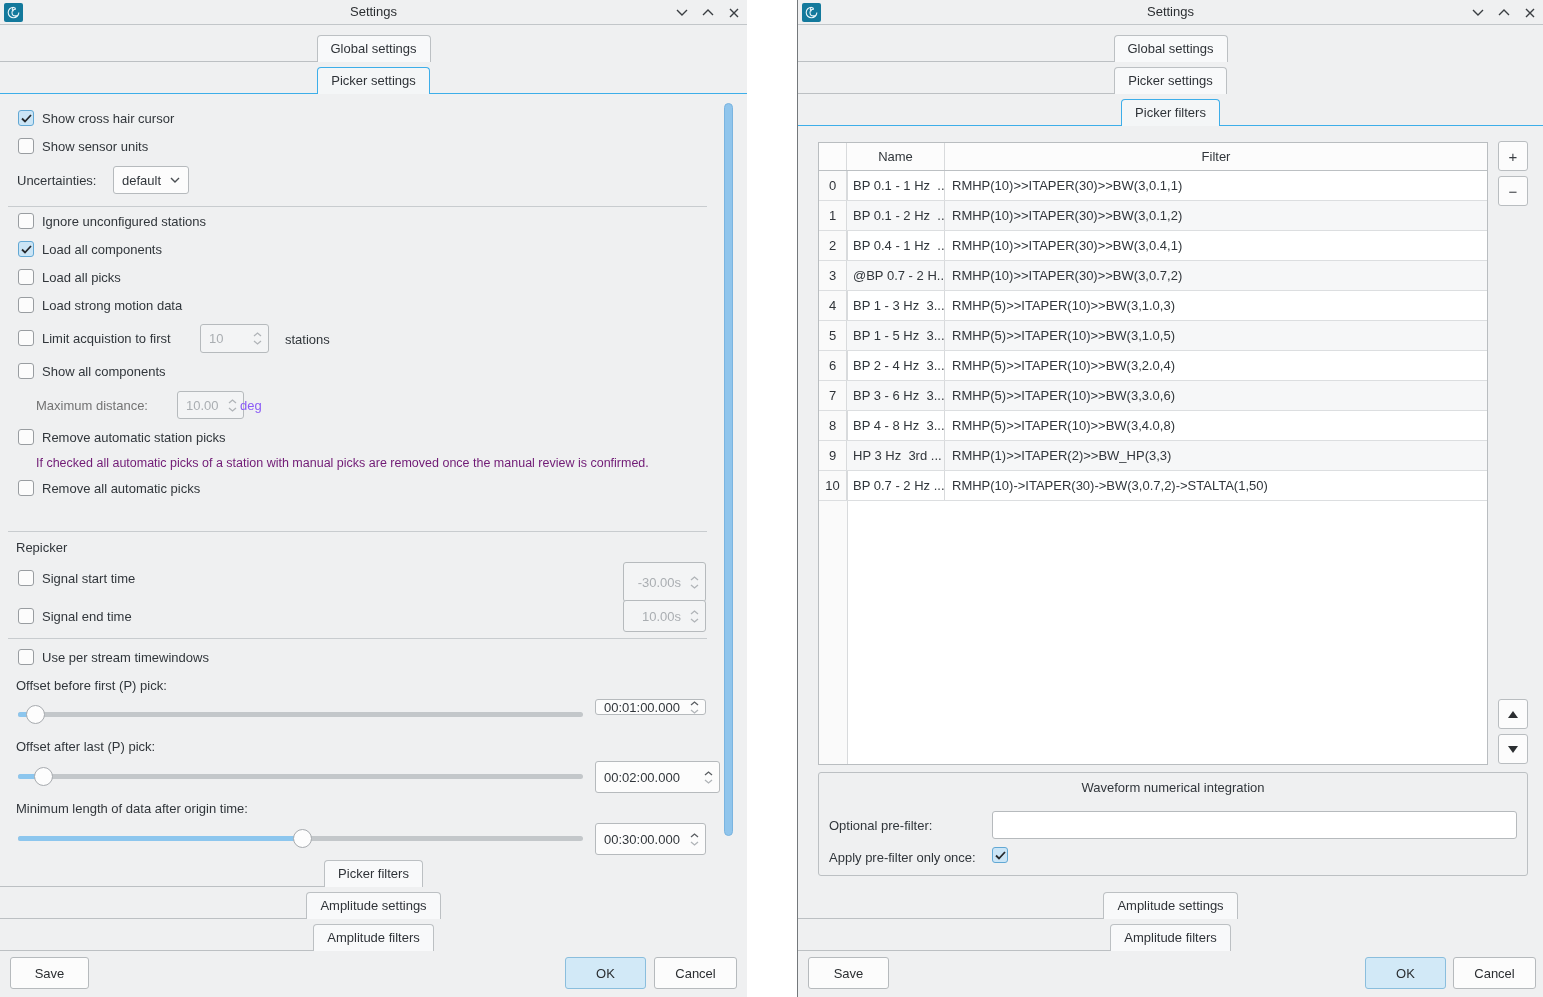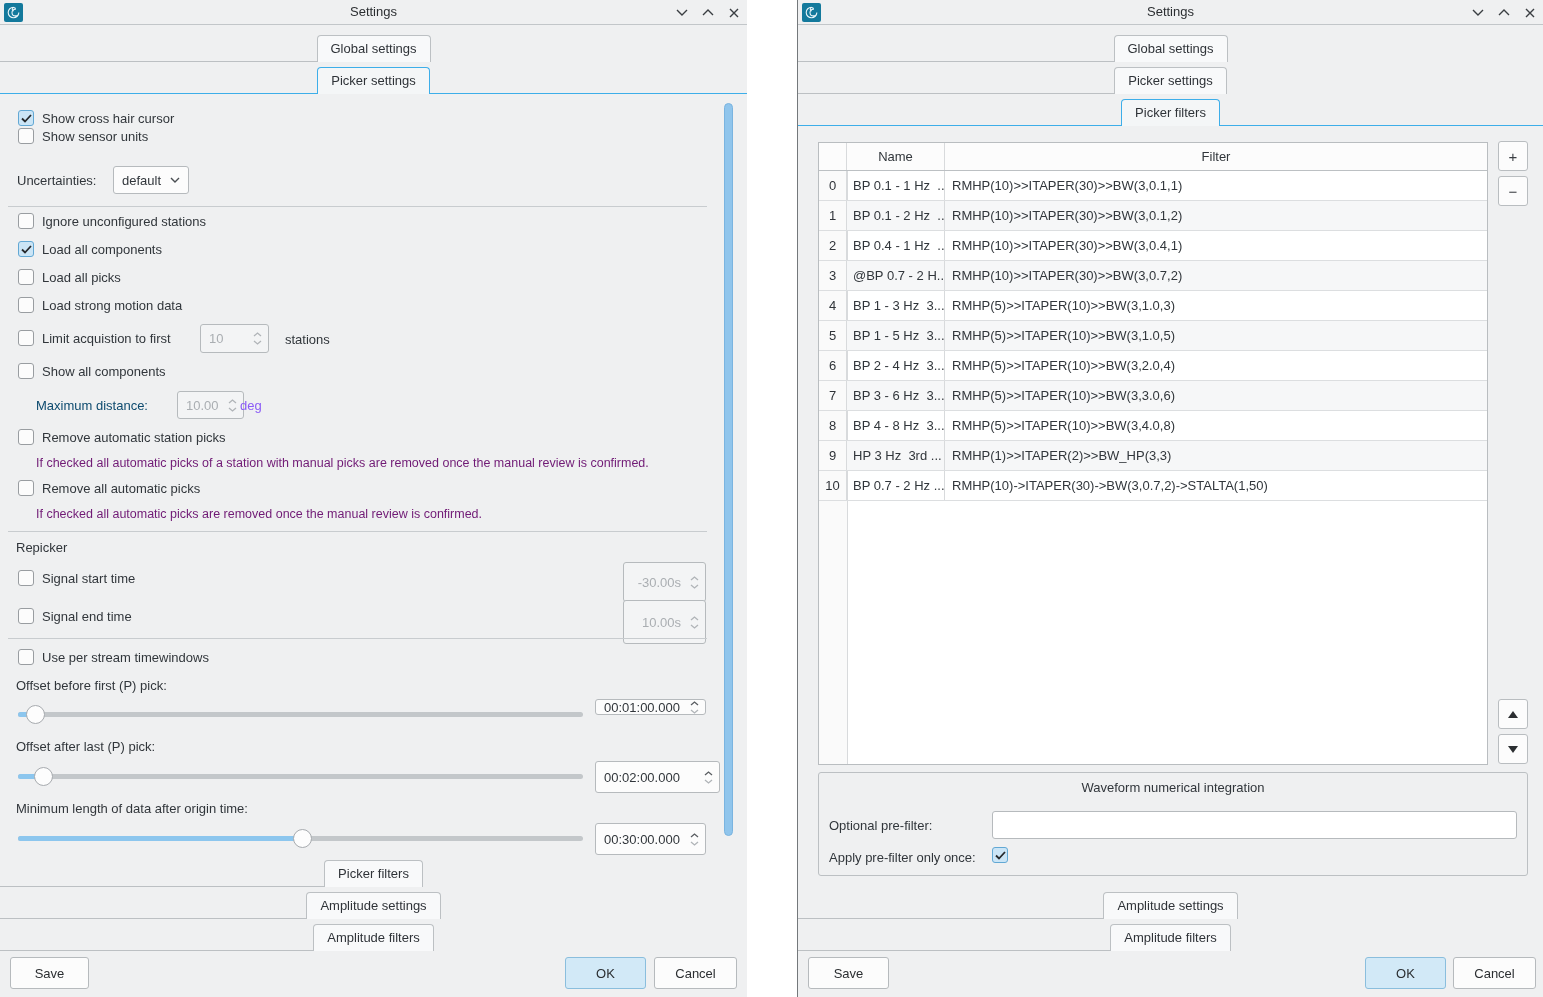--- a/index.html
+++ b/index.html
@@ -117,21 +117,21 @@
   </div>
 
   <div class="row" style="top:110px;left:18px;">
     <span class="cb checked">
         <svg width="11" height="9" viewBox="0 0 11 9">
           <polyline points="1,4.5 4,7.5 10,1" fill="none" stroke="#26292c" stroke-width="1.8"></polyline>
         </svg>
       </span>
     <span class="lbl">Show cross hair cursor</span>
   </div>
-  <div class="row" style="top:128px;left:18px;">
+  <div class="row" style="top:138px;left:18px;">
     <span class="cb"></span>
     <span class="lbl">Show sensor units</span>
   </div>
 
   <div class="row" style="top:173px;left:17px;">
     <span class="lbl">Uncertainties:</span>
   </div>
   <span class="combo" style="left:113px;top:166px;width:76px;">
     <span>default</span>
     <svg width="10" height="6" viewBox="0 0 10 6">
@@ -179,21 +179,21 @@
   </span>
   <div class="row" style="top:332px;left:285px;">
     <span class="lbl">stations</span>
   </div>
 
   <div class="row" style="top:363px;left:18px;">
     <span class="cb"></span>
     <span class="lbl">Show all components</span>
   </div>
 
-  <div class="row" style="top:398px;left:36px;color:#0c4a6e;">
+  <div class="row" style="top:398px;left:36px;color:#737373;">
     <span class="lbl">Maximum distance:</span>
   </div>
   <span class="spin disabled" style="left:177px;top:391px;width:67px;height:28px;">
     <span class="val">10.00</span>
     <span class="spinbtns">
       <svg width="9" height="5" viewBox="0 0 9 5">
           <polyline points="1,4 4.5,1 8,4" fill="none" stroke="#b0b4b8" stroke-width="1.3"></polyline>
         </svg>
       <svg width="9" height="5" viewBox="0 0 9 5">
           <polyline points="1,1 4.5,4 8,1" fill="none" stroke="#b0b4b8" stroke-width="1.3"></polyline>
@@ -207,21 +207,20 @@
   <div class="row" style="top:429px;left:18px;">
     <span class="cb"></span>
     <span class="lbl">Remove automatic station picks</span>
   </div>
   <div class="hint" style="top:456px;">If checked all automatic picks of a station with manual picks are removed once the manual review is confirmed.</div>
 
   <div class="row" style="top:480px;left:18px;">
     <span class="cb"></span>
     <span class="lbl">Remove all automatic picks</span>
   </div>
-  <div class="hint" style="top:507px;">If checked all automatic picks are removed once the manual review is confirmed.</div>
 
   <div class="sep" style="top:531px;"></div>
   <div class="row" style="top:540px;left:16px;">
     <span class="lbl">Repicker</span>
   </div>
 
   <div class="row" style="top:570px;left:18px;">
     <span class="cb"></span>
     <span class="lbl">Signal start time</span>
   </div>
@@ -234,21 +233,21 @@
       <svg width="9" height="5" viewBox="0 0 9 5">
           <polyline points="1,1 4.5,4 8,1" fill="none" stroke="#b0b4b8" stroke-width="1.3"></polyline>
         </svg>
     </span>
   </span>
 
   <div class="row" style="top:608px;left:18px;">
     <span class="cb"></span>
     <span class="lbl">Signal end time</span>
   </div>
-  <span class="spin disabled right" style="left:623px;top:600px;width:83px;height:44px;justify-content:center;">
+  <span class="spin disabled right" style="left:623px;top:600px;width:83px;height:32px;justify-content:center;">
     <span class="val">10.00s</span>
     <span class="spinbtns">
       <svg width="9" height="5" viewBox="0 0 9 5">
           <polyline points="1,4 4.5,1 8,4" fill="none" stroke="#b0b4b8" stroke-width="1.3"></polyline>
         </svg>
       <svg width="9" height="5" viewBox="0 0 9 5">
           <polyline points="1,1 4.5,4 8,1" fill="none" stroke="#b0b4b8" stroke-width="1.3"></polyline>
         </svg>
     </span>
   </span>

